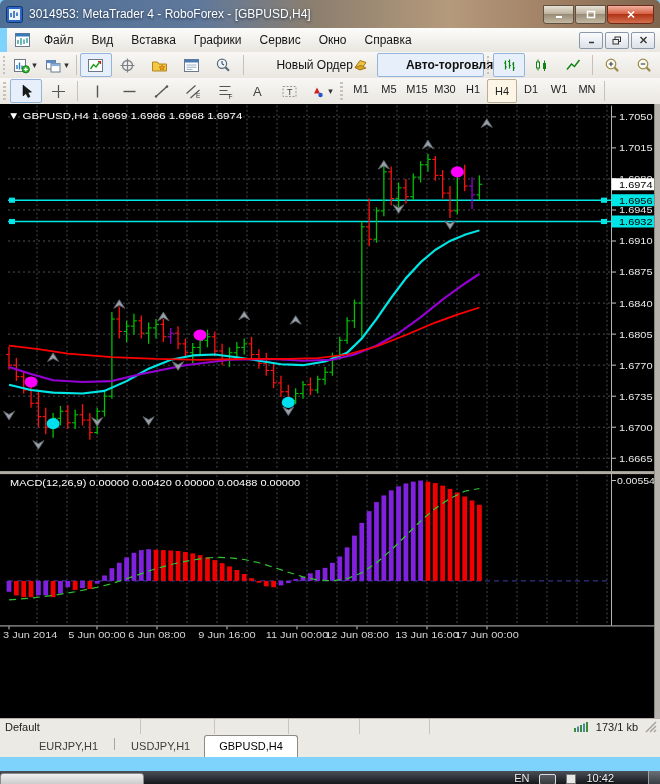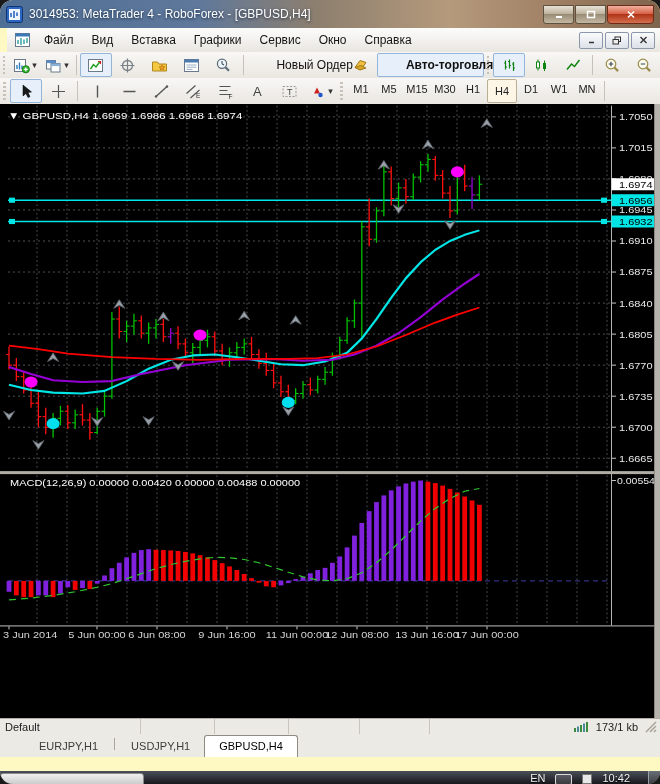--- a/index.html
+++ b/index.html
@@ -1,17 +1,17 @@
 <!DOCTYPE html>
 <html><head>
 <meta charset="utf-8">
 <style>
   html,body{margin:0;padding:0;background:#1a1a1a;}
   .win{position:relative;width:660px;height:784px;overflow:hidden;
-       font-family:"Liberation Sans",sans-serif;background:#fef9c3;border-radius:13px;}
+       font-family:"Liberation Sans",sans-serif;background:#7dd3fc;}
   
   .titlebar{position:absolute;top:0;left:0;right:0;height:28px;
     background:linear-gradient(90deg,#4f6f96 0%,#5f789b 30%,#8d7f6e 48%,#b59a7c 68%,#a08064 84%,#7d644c 100%);
     border-radius:5px 5px 0 0;display:flex;align-items:center;color:#fff;}
   .titlebar .title{font-size:12px;margin-left:6px;text-shadow:0 1px 3px rgba(0,20,40,.8);white-space:nowrap;}
   .app-icon{width:17px;height:17px;margin-left:6px;flex:0 0 auto;}
   .cap-btns{margin-left:auto;margin-right:6px;display:flex;gap:1px;}
   .cap{height:17px;display:flex;align-items:center;justify-content:center;
     border:1px solid #5d5142;border-radius:0 0 3px 3px;
     background:linear-gradient(#e8e2d6,#b9ad98 50%,#9a8d77 50%,#c4b8a2);}
@@ -772,18 +772,18 @@
       </svg>
     </div>
   </div>
 
   <div class="taskbar">
     <div class="task-frag"></div>
     <div class="tray">
       <span class="txt">EN</span>
       <span class="kb-ico"></span>
       <span class="sq-ico"></span>
-      <span class="txt" style="margin-right:4px;">10:42</span>
+      <span class="txt" style="margin-right:20px;">10:42</span>
       <span class="showdesk"></span>
     </div>
   </div>
 
 </div>
 
 </body></html>

